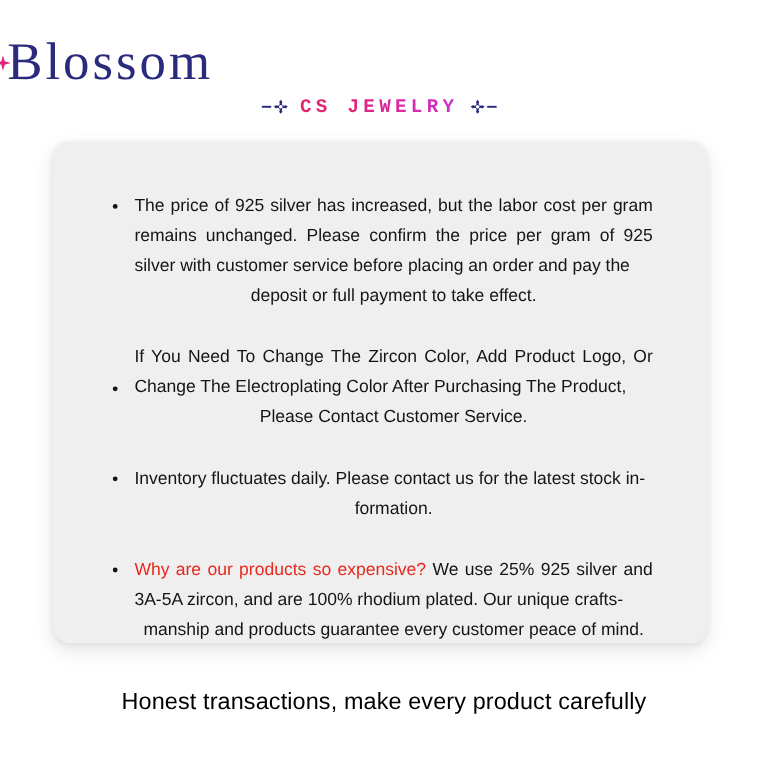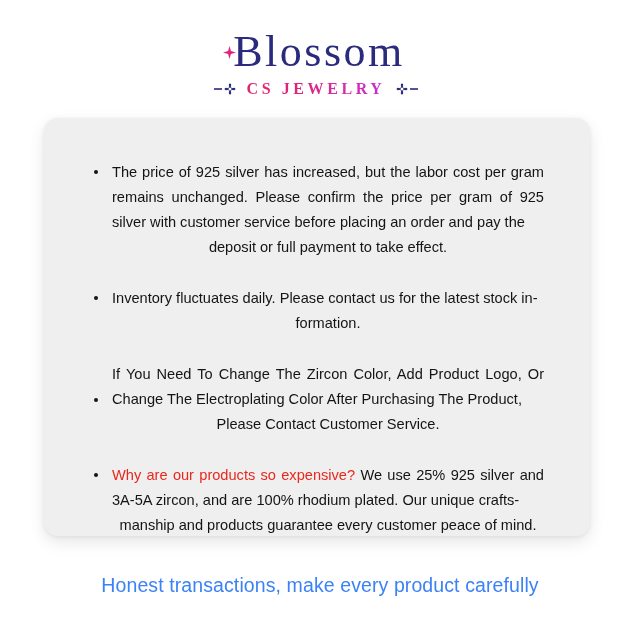--- a/index.html
+++ b/index.html
@@ -12,21 +12,21 @@
     background: #ffffff;
     font-family: "Liberation Sans", sans-serif;
     overflow: hidden;
     position: relative;
   }
 
   
   .brand {
     width: 632px;
     padding-top: 30px;
-    text-align: center;
+    text-align: left;
     user-select: none;
   }
   .brand-wordmark {
     position: relative;
     display: inline-block;
     font-family: "Liberation Serif", "DejaVu Serif", serif;
     font-size: 44px;
     line-height: 44px;
     letter-spacing: 2.5px;
     font-weight: 400;
@@ -43,21 +43,21 @@
   .sparkle svg { display: block; }
 
   .brand-sub {
     margin-top: 7px;
     display: flex;
     align-items: center;
     justify-content: center;
     gap: 6px;
   }
   .brand-sub-text {
-    font-family: Liberation Serif, serif;
+    font-family: Liberation Mono, monospace;
     font-size: 16px;
     line-height: 16px;
     font-weight: 700;
     letter-spacing: 3.6px;
     background-image: linear-gradient(90deg, #e2246a 0%, #e0247a 35%, #d62bb4 75%, #c32fd0 100%);
     -webkit-background-clip: text;
     background-clip: text;
     color: transparent;
     -webkit-text-fill-color: transparent;
     padding: 0 2px;
@@ -116,21 +116,21 @@
 
   
   .footer-slogan {
     position: absolute;
     left: 0;
     top: 572px;
     width: 640px;
     text-align: center;
     font-size: 19.5px;
     line-height: 26px;
-    color: #3b82f6;
+    color: #000000;
     letter-spacing: 0.1px;
   }
 </style>
 </head>
 <body>
 
 <div class="brand">
 
   <div class="brand-wordmark">
     <span class="sparkle">
@@ -177,28 +177,28 @@
 </div>
 
 <div class="notice-card">
   <ul class="bullet-list">
 
     <li class="bullet-item align-top">
       <span class="bullet-dot"></span>
       <span class="bullet-text"><span>The price of 925 silver has increased, but the labor cost per gram remains unchanged. Please confirm the price per gram of 925 silver with customer service before placing an order and pay the</span><span class="last-line">deposit or full payment to take effect.</span></span>
     </li>
 
+    <li class="bullet-item align-middle">
+      <span class="bullet-dot"></span>
+      <span class="bullet-text"><span>If You Need To Change The Zircon Color, Add Product Logo, Or Change The Electroplating Color After Purchasing The Product,</span><span class="last-line">Please Contact Customer Service.</span></span>
+    </li>
+
     <li class="bullet-item align-top">
       <span class="bullet-dot"></span>
       <span class="bullet-text"><span>Inventory fluctuates daily. Please contact us for the latest stock in-</span><span class="last-line">formation.</span></span>
-    </li>
-
-    <li class="bullet-item align-middle">
-      <span class="bullet-dot"></span>
-      <span class="bullet-text"><span>If You Need To Change The Zircon Color, Add Product Logo, Or Change The Electroplating Color After Purchasing The Product,</span><span class="last-line">Please Contact Customer Service.</span></span>
     </li>
 
     <li class="bullet-item align-top">
       <span class="bullet-dot"></span>
       <span class="bullet-text"><span class="highlight-red">Why are our products so expensive?</span><span> We use 25% 925 silver and 3A-5A zircon, and are 100% rhodium plated. Our unique crafts-</span><span class="last-line">manship and products guarantee every customer peace of mind.</span></span>
     </li>
 
   </ul>
 </div>
 

